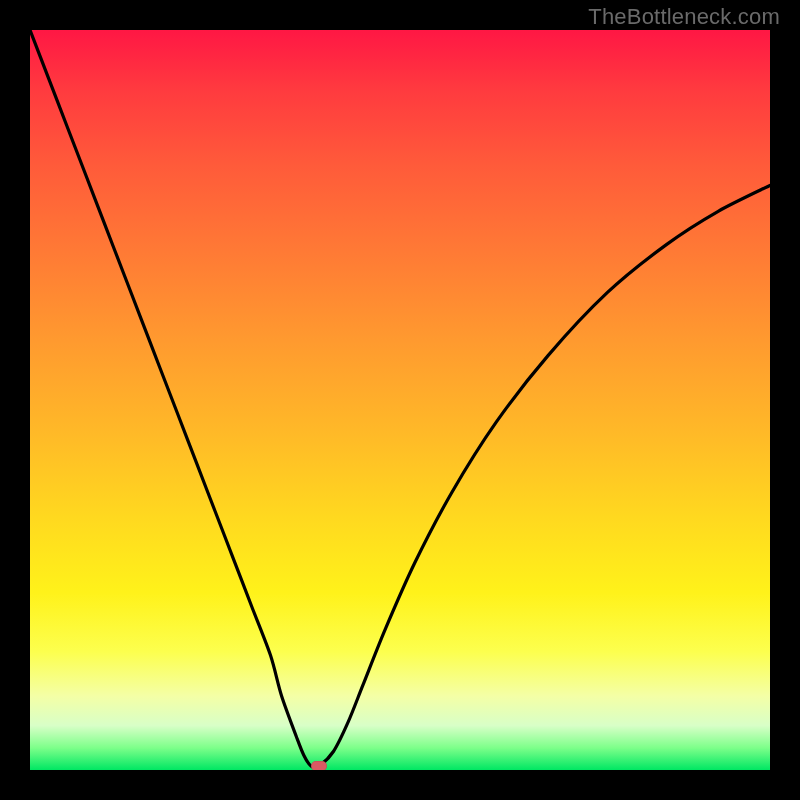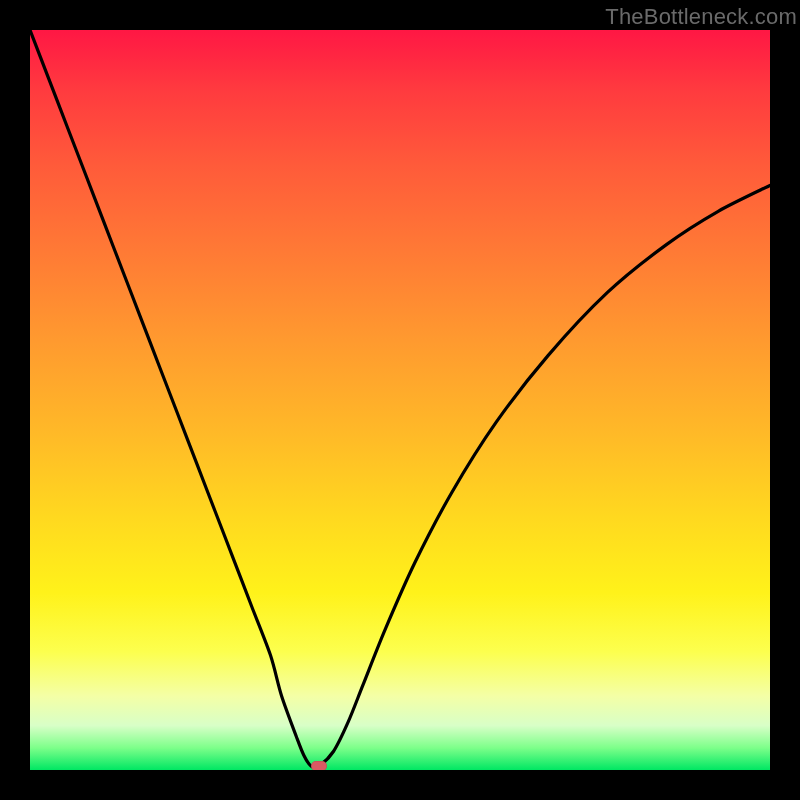--- a/index.html
+++ b/index.html
@@ -13,21 +13,21 @@
   }
   .frame {
     position: relative;
     width: 800px;
     height: 800px;
     background: #000;
   }
   .watermark {
     position: absolute;
     top: 4px;
-    right: 3px;
+    right: 20px;
     color: #6a6a6a;
     font-size: 22px;
     font-weight: 500;
     letter-spacing: 0.2px;
     z-index: 10;
     user-select: none;
   }
   .plot-area {
     position: absolute;
     left: 30px;

